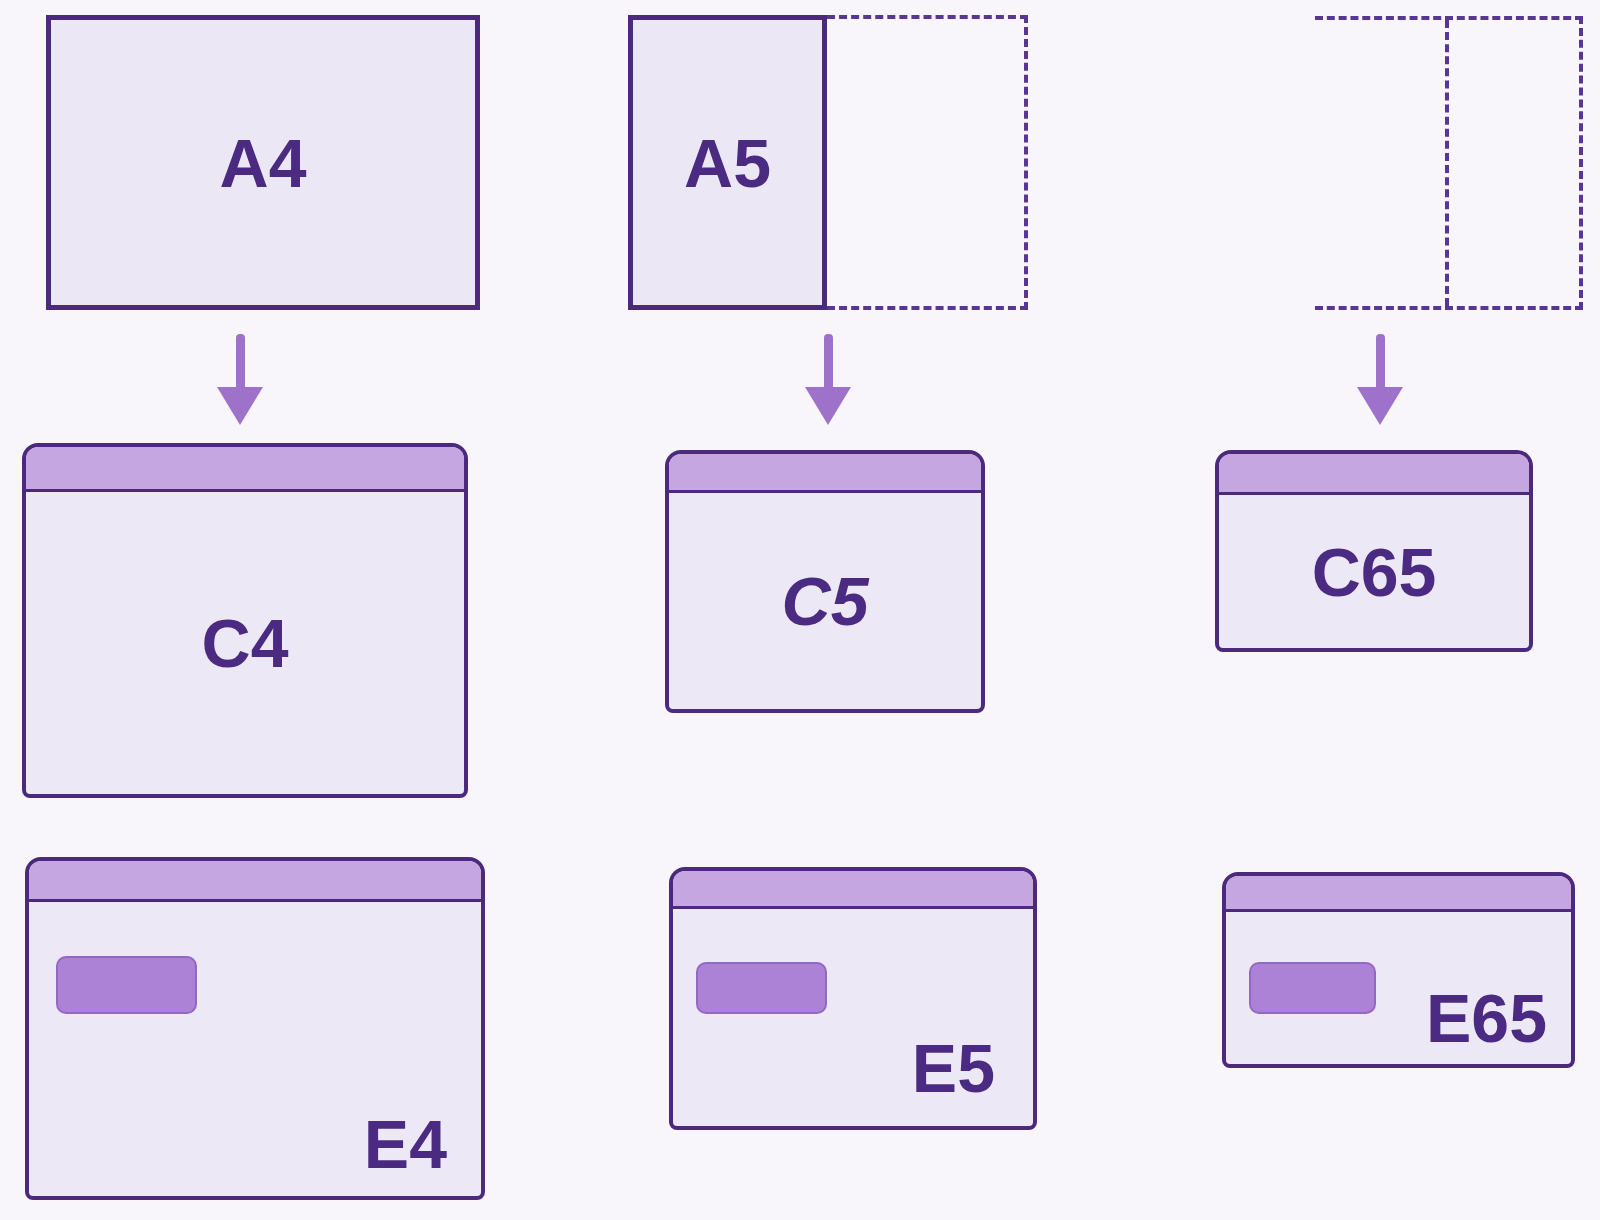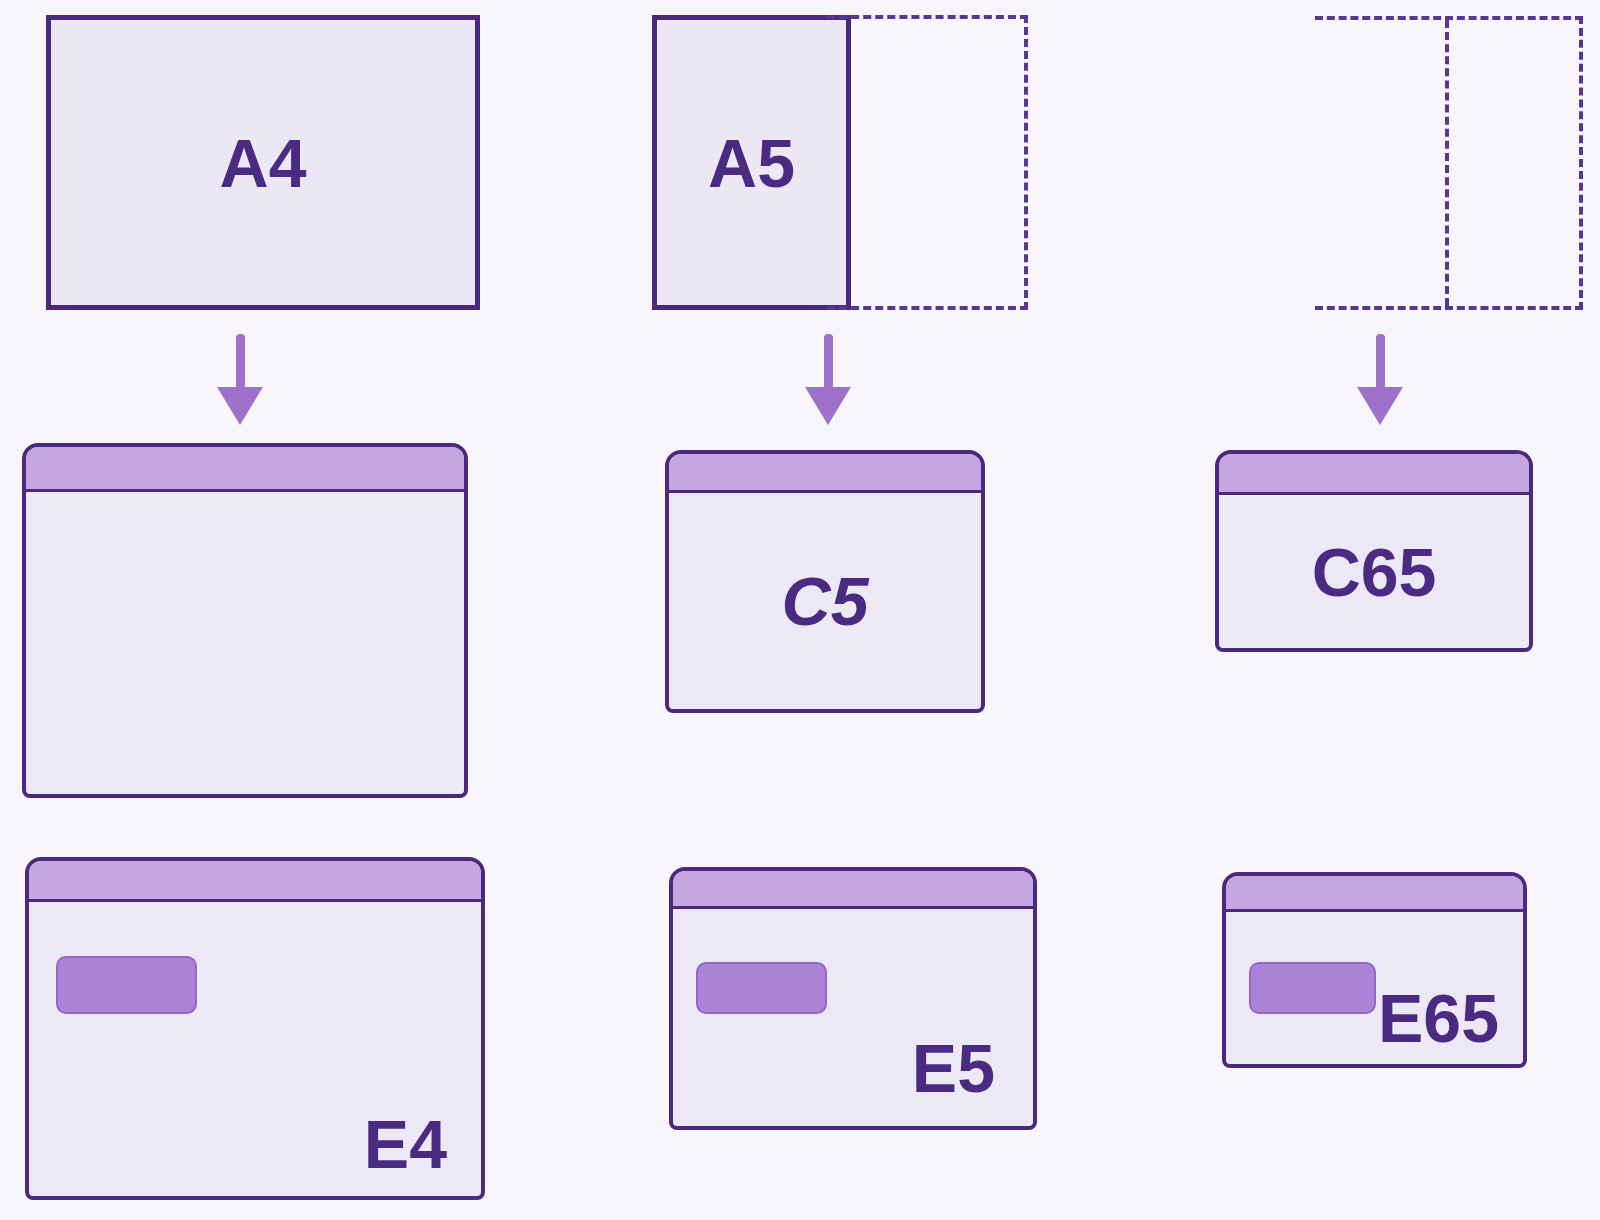--- a/index.html
+++ b/index.html
@@ -25,21 +25,21 @@
   }
   
   .paper{
     position:absolute;
     background:var(--paper-fill);
     border:5px solid var(--outline);
     box-sizing:border-box;
     display:flex;align-items:center;justify-content:center;
   }
   .paper-a4{left:23px;top:15px;width:434px;height:295px;margin-left:23px;}
-  .paper-a5{left:652px;top:15px;width:199px;height:295px;}
+  .paper-a5{left:628px;top:15px;width:199px;height:295px;}
   .paper-a65{left:1178px;top:16px;width:137px;height:294px;}
 
   .ghost{
     position:absolute;
     border:4px dashed var(--dashed-outline);
     border-left:none;
     box-sizing:border-box;
   }
   .ghost-a5{left:827px;top:15px;width:201px;height:295px;}
   .ghost-a65{left:1315px;top:16px;width:268px;height:294px;}
@@ -97,21 +97,21 @@
   .env-c4 .flap{height:42px;}  .env-c4 .body{top:45px;}
   .env-c5{left:665px;top:450px;width:320px;height:263px;font-style:italic;}
   .env-c5 .flap{height:36px;}  .env-c5 .body{top:39px;}
   .env-c65{left:1215px;top:450px;width:318px;height:202px;}
   .env-c65 .flap{height:38px;} .env-c65 .body{top:41px;}
 
   .env-e4{left:25px;top:857px;width:460px;height:343px;}
   .env-e4 .flap{height:38px;}
   .env-e5{left:669px;top:867px;width:368px;height:263px;}
   .env-e5 .flap{height:35px;}
-  .env-e65{left:1222px;top:872px;width:305px;height:196px;}
+  .env-e65{left:1222px;top:872px;width:353px;height:196px;}
   .env-e65 .flap{height:33px;}
 
   .window{
     position:absolute;
     background:var(--window-fill);
     border:2px solid var(--window-border);
     border-radius:10px;
     box-sizing:border-box;
   }
   .env-e4 .window{left:27px;top:95px;width:141px;height:58px;}
@@ -132,20 +132,23 @@
     <span class="lbl">A4</span>
   </div>
 
   <div class="arrow arrow-1">
     <div class="stem"></div>
     <div class="head"></div>
   </div>
 
   <div class="envelope env-c4">
     <div class="flap"></div>
+    <div class="body">
+      <span class="lbl">C4</span>
+    </div>
   </div>
 
   <div class="envelope env-e4">
     <div class="flap"></div>
     <div class="window"></div>
     <span class="lbl corner-lbl">E4</span>
   </div>
 
   <div class="paper paper-a5">
     <span class="lbl">A5</span>

